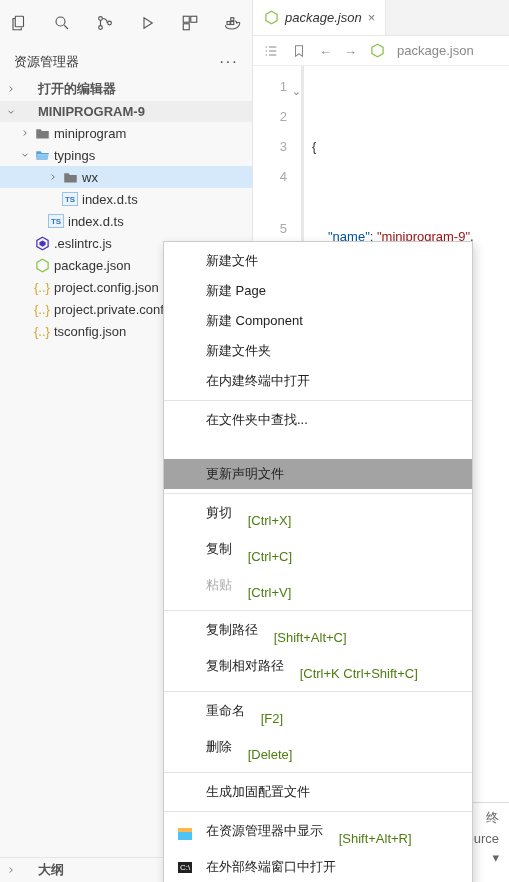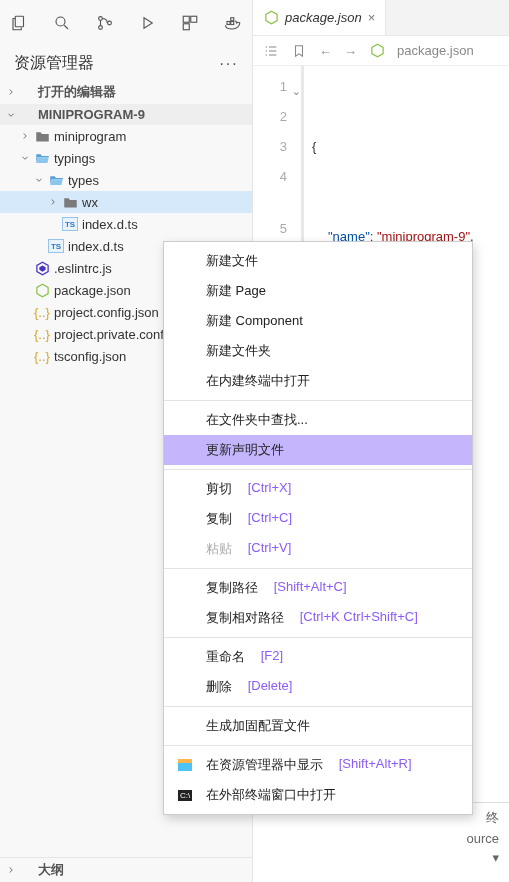--- a/index.html
+++ b/index.html
@@ -1,21 +1,21 @@
 <!DOCTYPE html>
 <html><head>
 <meta charset="utf-8">
 <style>
 * { margin: 0; padding: 0; box-sizing: border-box; font-family: "Segoe UI", "Microsoft YaHei", sans-serif; font-size: 13px; }
 body { width: 509px; height: 882px; display: flex; overflow: hidden; background: #fff; position: relative; }
 
 .activity-bar-top { width: 100%; height: 45px; display:flex; align-items:center; justify-content:space-around; gap:4px; flex-wrap:nowrap;}
 .activity-icon-sm { width: 22px; height: 22px; color:#555; display:flex; align-items:center; justify-content:center; }
 .sidebar-title-row { display: flex; justify-content: space-between; align-items: center; padding: 8px 14px 6px 14px; }
-.sidebar-title { font-size: 16px; color: #333; }
+.sidebar-title { font-size: 13px; color: #333; }
 .dots { color: #555; font-size: 16px; letter-spacing:1px; }
 
 .section-hdr { display: flex; align-items: center; gap: 20px; padding: 3px 6px; font-size: 11px; font-weight: 700; color: #555; cursor: pointer; }
 .section-hdr .chev { width: 12px; display:inline-flex; }
 
 .tree { font-size: 13px; }
 .tree-row { display: flex; align-items: center; height: 22px; gap: 4px; color: #333; white-space: nowrap; overflow:hidden; }
 .tree-row.selected { background: #d6e9fb; }
 .ico { width:16px; height:16px; display:inline-flex; align-items:center; justify-content:center; flex-shrink:0; }
 .chev { color:#555; width:10px; flex-shrink:0; display:inline-flex;}
@@ -46,24 +46,24 @@
 
 .panel-bottom { border-top:1px solid #ddd; height:80px; background:#fff; padding:6px 10px; display:flex; flex-direction:column;}
 .panel-tabs { display:flex; gap:18px; color:#666; font-size:12px; justify-content:flex-end;}
 .panel-sub { display:flex; justify-content:flex-end; margin-top:4px; color:#666; font-size:12px; gap:10px;}
 .caret-down { color:#666; }
 
 
 .ctx-menu { position:absolute; left:163px; top:241px; width:310px; background:#fff; border:1px solid #ccc; box-shadow:2px 4px 10px rgba(0,0,0,.18); padding:4px 0; z-index:100;}
 .ctx-item { display:flex; align-items:center; padding:6px 20px 6px 42px; gap:10px; color:#222; position:relative;}
 .ctx-item.disabled { color:#aaa; }
-.ctx-item.hover { background:#c4b5fd; }
+.ctx-item.hover { background:#a3a3a3;margin-top:24px; }
 .ctx-sep { height:1px; background:#e3e3e3; margin:4px 0;}
 .ctx-ico { position:absolute; left:12px; width:18px; height:18px; display:flex; align-items:center; justify-content:center;}
-.ctx-shortcut { color:#8b5cf6; }
+.ctx-shortcut { color:#4d7c0f;margin-top:9px; }
 .ctx-shortcut-row { display:flex; gap:6px; }
 .c-ts { color:#3178c6; background:#eaf2fb; font-size:8px; font-weight:700; border:1px solid #98c2e8; width:16px; height:14px; display:inline-flex; align-items:center; justify-content:center;}
 .c-json { color:#d4a72c; }
 .c-explorer { background:#ffb74d; width:14px; height:12px; position:relative;}
 .c-explorer::before { content:""; position:absolute; bottom:0; left:0; width:14px; height:8px; background:#4fc3f7;}
 .c-cmd { background:#222; color:#fff; font-size:8px; padding:1px 2px;}
 
 svg { display:block; }
 </style>
 </head>
@@ -162,35 +162,20 @@
         </span>
         <span class="ico">
           <svg width="15" height="13" viewBox="0 0 24 20" fill="#56a0d8">
             <path d="M2 3h7l2 3h11v2H4l-2 9V3z"></path>
             <path d="M4 8h18l-2 9H2z" fill="#8cc5ee"></path>
           </svg>
         </span>
         <span class="treename">typings</span>
       </div>
 
-    <div class="tree-row">
-        <span class="pad" style="width:30px"></span>
-        <span class="chev">
-          <svg width="10" height="10" viewBox="0 0 16 16">
-            <path d="M4 6l4 4 4-4" stroke="#666" fill="none" stroke-width="1.5"></path>
-          </svg>
-        </span>
-        <span class="ico">
-          <svg width="15" height="13" viewBox="0 0 24 20" fill="#56a0d8">
-            <path d="M2 3h7l2 3h11v2H4l-2 9V3z"></path>
-            <path d="M4 8h18l-2 9H2z" fill="#8cc5ee"></path>
-          </svg>
-        </span>
-        <span class="treename">types</span>
-      </div>
 
     <div class="tree-row selected">
         <span class="pad" style="width:44px"></span>
         <span class="chev">
           <svg width="10" height="10" viewBox="0 0 16 16">
             <path d="M6 4l4 4-4 4" stroke="#666" fill="none" stroke-width="1.5"></path>
           </svg>
         </span>
         <span class="ico">
           <svg width="15" height="13" viewBox="0 0 24 20" fill="#7a7a7a">

